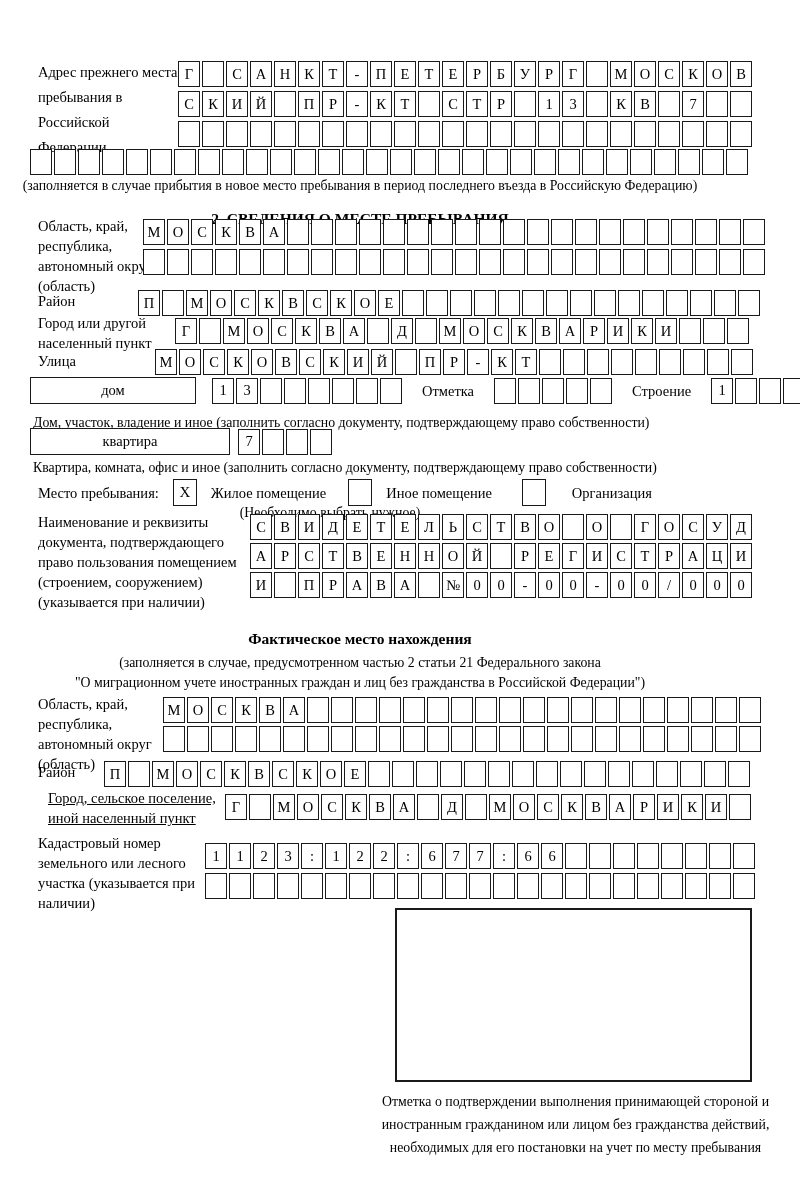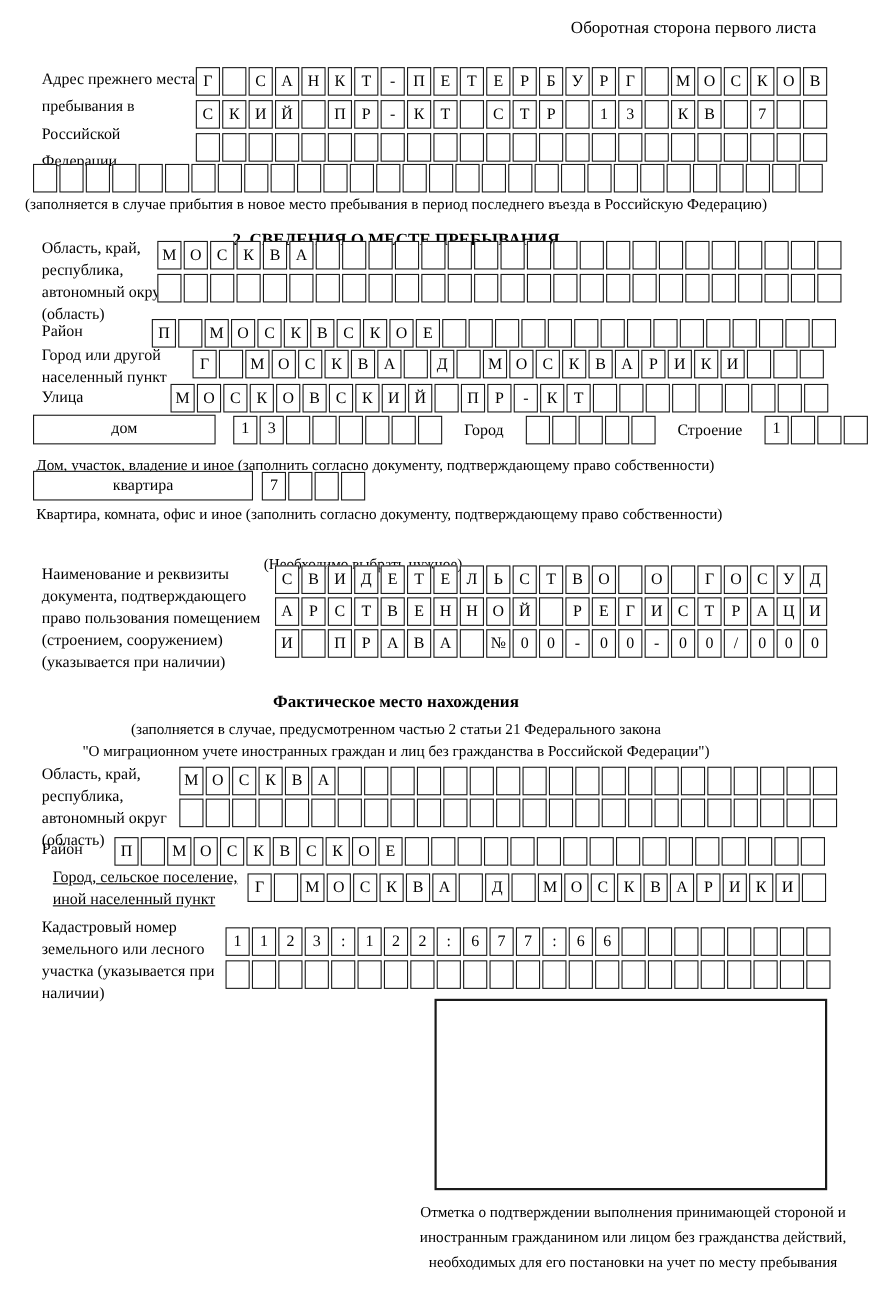--- a/index.html
+++ b/index.html
@@ -36,21 +36,20 @@
   }
   .hrow{display:flex;align-items:center;}
   .stamp{box-sizing:border-box;border:2px solid #1a1a1a;background:#fff;}
   .cap{font-size:13.8px;line-height:23px;text-align:center;}
 </style>
 </head>
 <body>
 
 <div class="page">
 
-  <div class="abs flabel" style="top:16px;right:58px;font-size:15.5px;">Оборотная сторона первого листа</div>
 
   <div class="abs flabel" style="left:38px;top:60px;width:142px;line-height:25px;">Адрес прежнего места пребывания в Российской Федерации</div>
   <div class="abs cells" style="left:178px;top:61px;">
       <span class="cell">Г</span>
       <span class="cell"></span>
       <span class="cell">С</span>
       <span class="cell">А</span>
       <span class="cell">Н</span>
       <span class="cell">К</span>
       <span class="cell">Т</span>
@@ -310,21 +309,21 @@
     <div class="cells">
         <span class="cell">1</span>
         <span class="cell">3</span>
         <span class="cell"></span>
         <span class="cell"></span>
         <span class="cell"></span>
         <span class="cell"></span>
         <span class="cell"></span>
         <span class="cell"></span>
       </div>
-    <div class="flabel" style="padding:0 4px;">Город</div>
+    <div class="flabel" style="padding:0 4px;">Отметка</div>
     <div class="cells">
         <span class="cell"></span>
         <span class="cell"></span>
         <span class="cell"></span>
         <span class="cell"></span>
         <span class="cell"></span>
       </div>
     <div class="flabel" style="padding:0 4px;">Строение</div>
     <div class="cells">
         <span class="cell">1</span>
@@ -339,20 +338,29 @@
     <div class="wbox" style="width:200px;">квартира</div>
     <div class="cells">
         <span class="cell">7</span>
         <span class="cell"></span>
         <span class="cell"></span>
         <span class="cell"></span>
       </div>
   </div>
   <div class="abs note" style="left:33px;top:458px;">Квартира, комната, офис и иное (заполнить согласно документу, подтверждающему право собственности)</div>
 
+  <div class="abs hrow" style="left:38px;top:479px;gap:14px;">
+    <span class="flabel">Место пребывания:</span>
+    <span class="checkbox">X</span>
+    <span class="flabel">Жилое помещение</span>
+    <span class="checkbox" style="margin-left:8px;"></span>
+    <span class="flabel">Иное помещение</span>
+    <span class="checkbox" style="margin-left:16px;"></span>
+    <span class="flabel" style="margin-left:12px;">Организация</span>
+  </div>
   <div class="abs note" style="left:200px;top:503px;width:260px;text-align:center;">(Необходимо выбрать нужное)</div>
 
   <div class="abs flabel" style="left:38px;top:512px;width:210px;">Наименование и реквизиты документа, подтверждающего право пользования помещением (строением, сооружением) (указывается при наличии)</div>
   <div class="abs cells" style="left:250px;top:514px;">
       <span class="cell">С</span>
       <span class="cell">В</span>
       <span class="cell">И</span>
       <span class="cell">Д</span>
       <span class="cell">Е</span>
       <span class="cell">Т</span>

